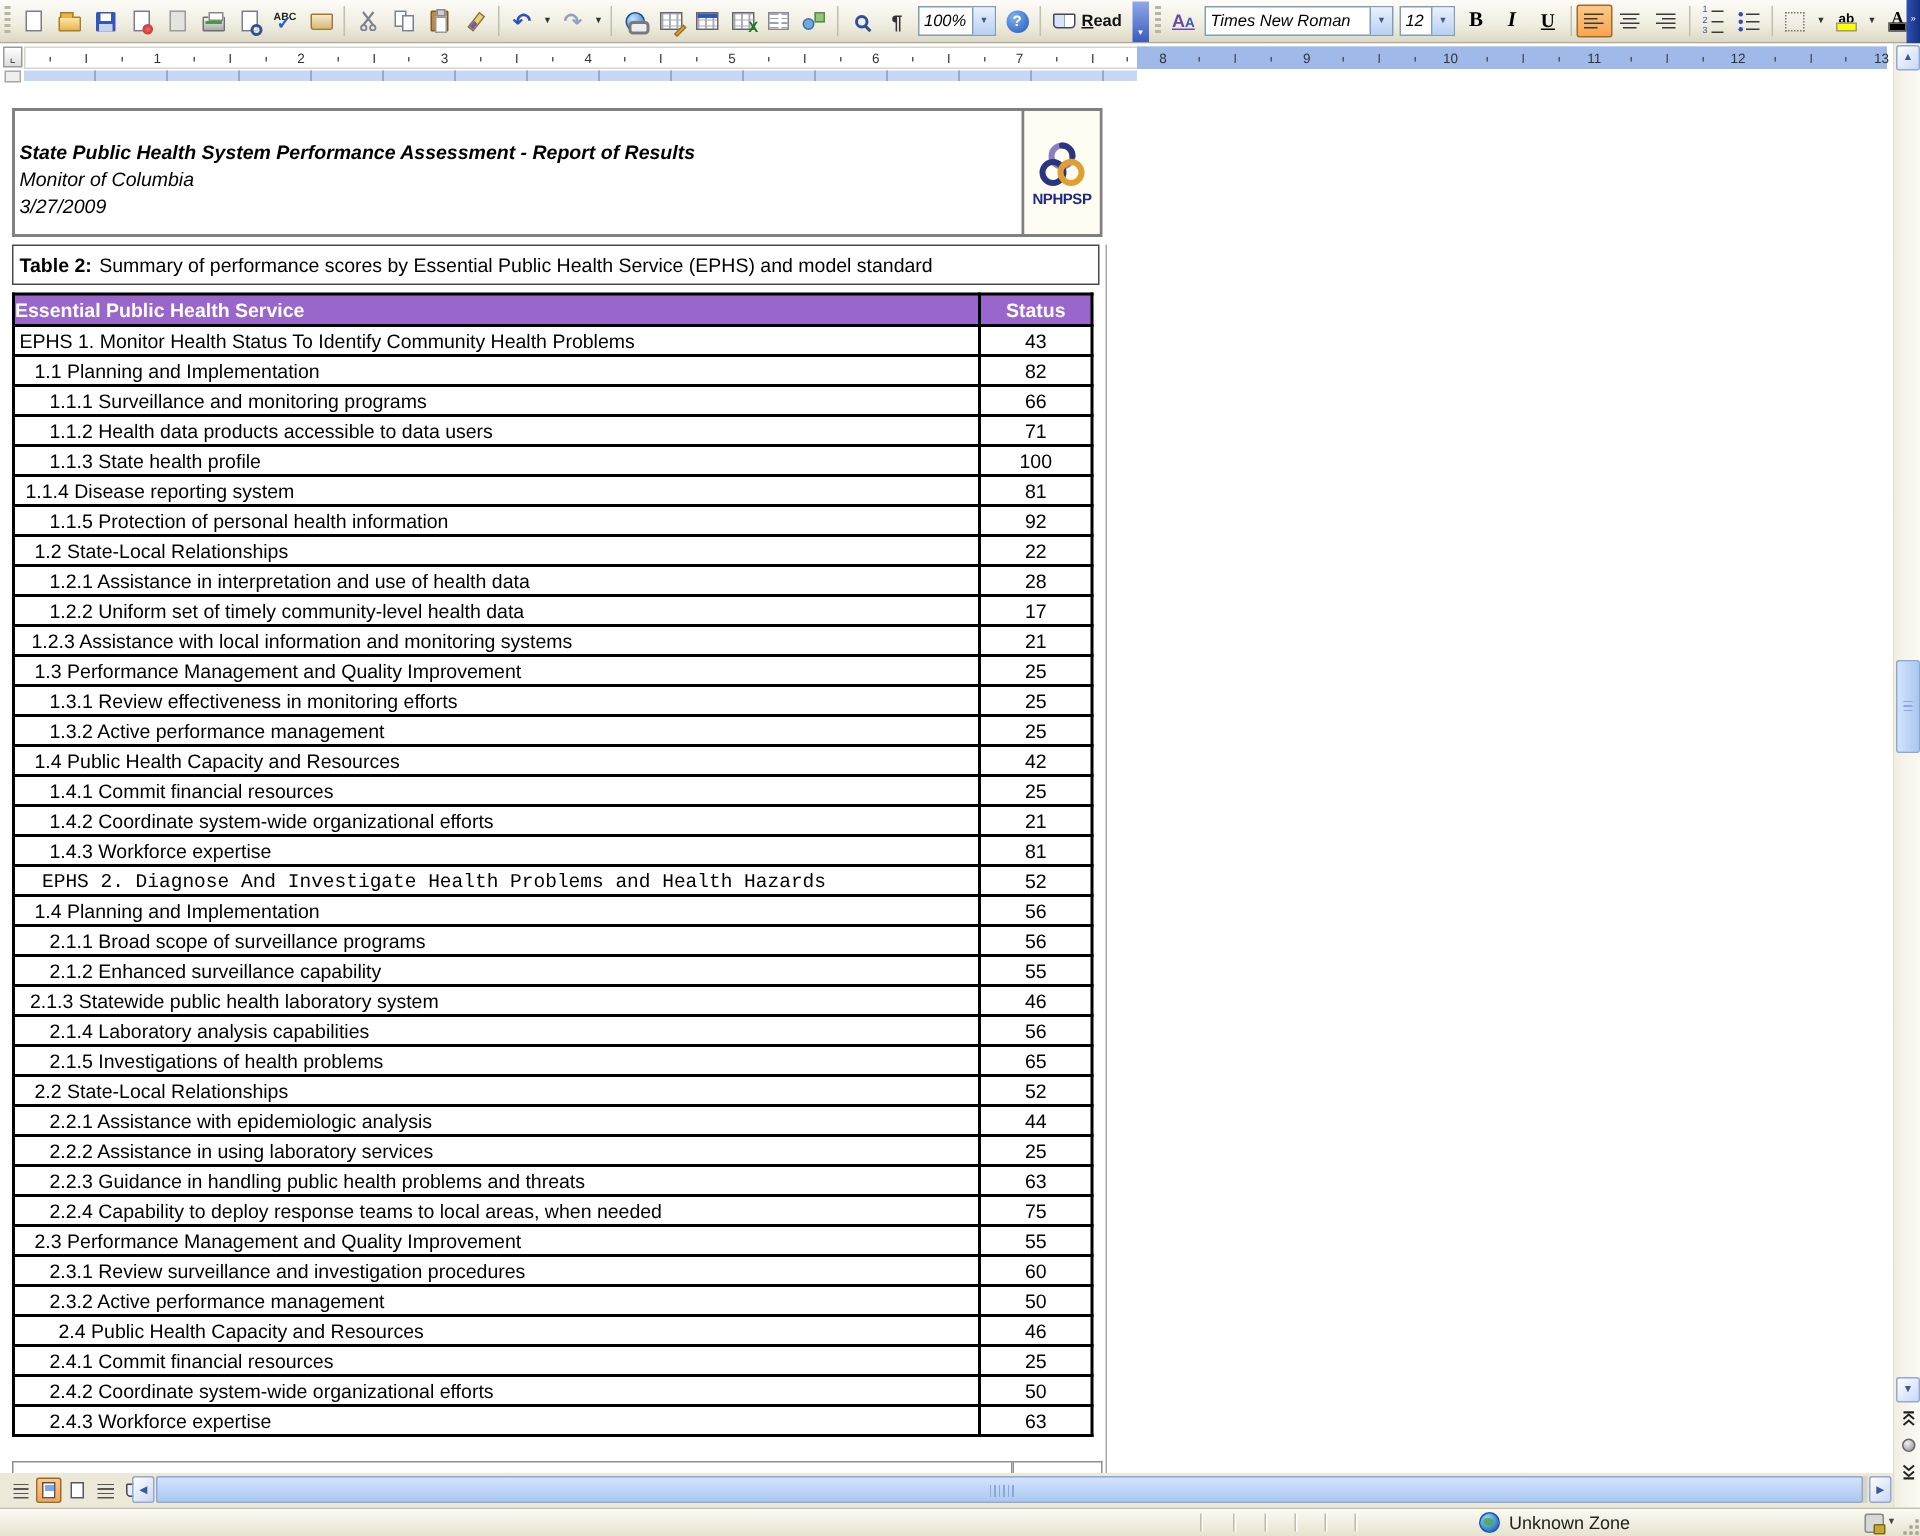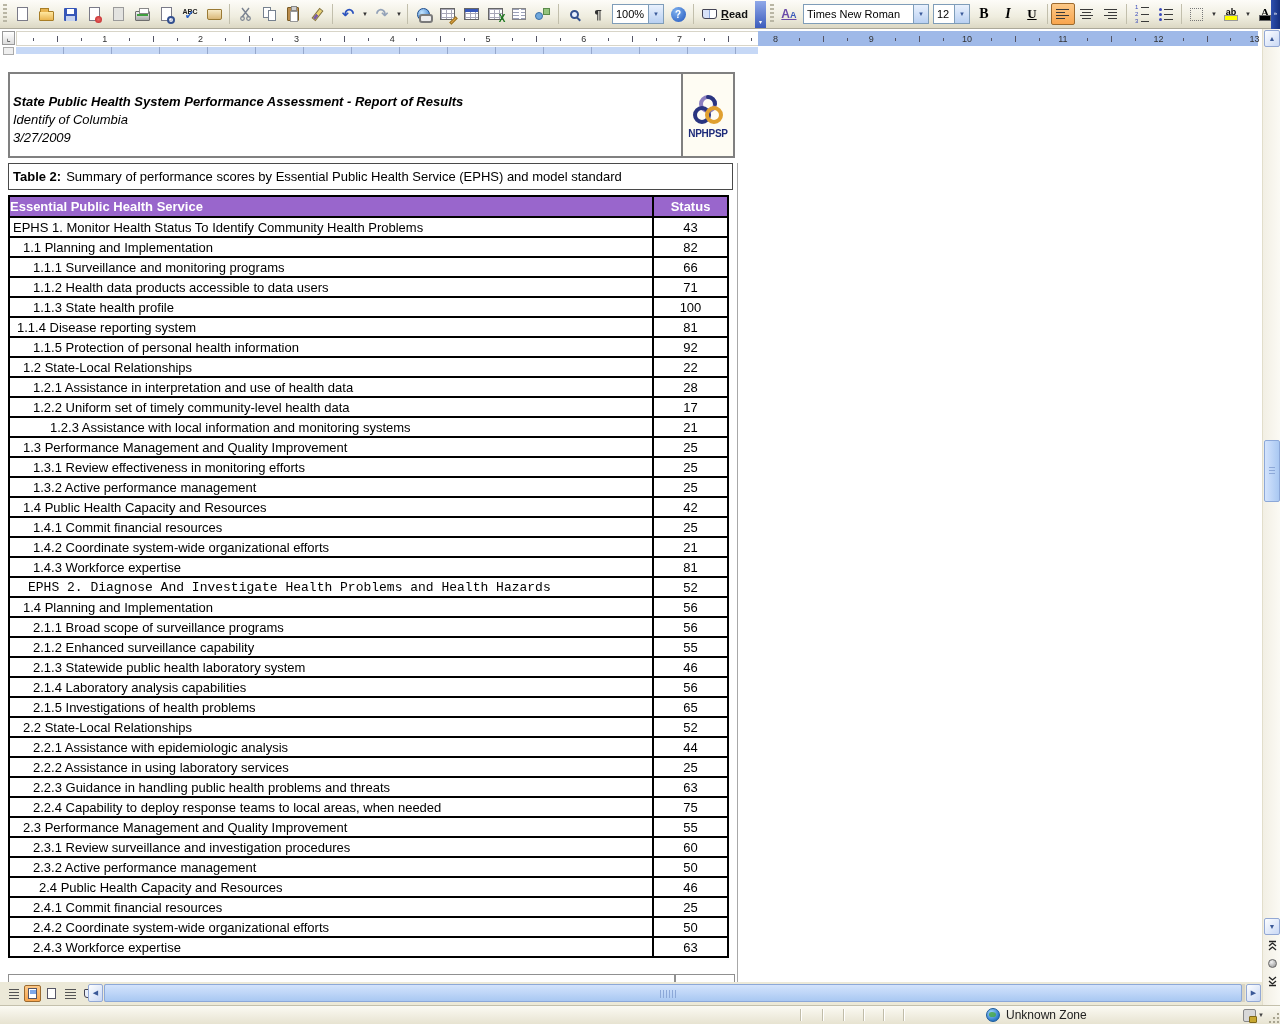--- a/index.html
+++ b/index.html
@@ -35,21 +35,21 @@
   }
   .win-edge{
     position:absolute; right:0; top:0; width:9px; height:29px;
     background:linear-gradient(90deg,#2E50B0,#16307E);
     color:#fff; font-size:6px; text-align:center; line-height:26px;
   }
 
   
   .combo{ height:20px; background:#fff; border:1px solid #7F9DB9; display:flex;
           align-items:center; font-size:11px; margin:0 2px; flex:none; }
-  .combo .val{ flex:1; padding:0 3px; white-space:nowrap; overflow:hidden; }
+  .combo .val{ flex:1; padding:0 3px; white-space:nowrap; overflow:hidden;font-style:italic; }
   .combo .dd{ width:15px; height:18px; flex:none;
     background:linear-gradient(#E9F1FD,#B9D0F2); border-left:1px solid #7F9DB9;
     display:flex; align-items:center; justify-content:center; font-size:6px; color:#3A5A9A; }
   .dd2{ width:10px; height:20px; display:flex; align-items:center; justify-content:center;
         font-size:6px; color:#333; flex:none; }
 
   
   .pageic{ width:11px; height:14px; background:#fff; border:1px solid #7A7A88; position:relative; }
   .pageic.gray{ background:#E3E3E0; border-color:#9A9A9A; }
   .pageic .reddot{ position:absolute; right:-3px; bottom:-3px; width:7px; height:7px;
@@ -507,21 +507,21 @@
       <span class="rtick" style="height: 6px; top: 4px; left: 1189.5px; background: rgb(85, 85, 102);"></span>
       <span class="rtick" style="height: 3px; top: 6px; left: 1213.45px; background: rgb(85, 85, 102);"></span>
     </div>
   <div class="ruler-sub"></div>
 </div>
 
 <div class="doc">
   <div class="hdr-table">
     <div class="hdr-left">
       <div class="hdr-title">State Public Health System Performance Assessment - Report of Results</div>
-      <div class="hdr-sub">Identify of Columbia</div>
+      <div class="hdr-sub">Monitor of Columbia</div>
       <div class="hdr-date">3/27/2009</div>
     </div>
     <div class="hdr-logo">
       <svg width="40" height="38" viewBox="0 0 40 38">
         <circle cx="20" cy="12" r="7" fill="none" stroke="#8C7FC0" stroke-width="4"></circle>
         <circle cx="14" cy="23" r="7" fill="none" stroke="#2A3580" stroke-width="4"></circle>
         <circle cx="26" cy="23" r="7" fill="none" stroke="#E0A030" stroke-width="4"></circle>
         <path d="M20 5 a7 7 0 0 1 7 7" fill="none" stroke="#2A3580" stroke-width="4" stroke-linecap="round"></path>
       </svg>
       <div class="logo-text">NPHPSP</div>
@@ -575,21 +575,21 @@
         </tr>
         <tr>
           <td class="td-label" style="padding-left: 23px;">1.2.1 Assistance in interpretation and use of health data</td>
           <td class="td-score">28</td>
         </tr>
         <tr>
           <td class="td-label" style="padding-left: 23px;">1.2.2 Uniform set of timely community-level health data</td>
           <td class="td-score">17</td>
         </tr>
         <tr>
-          <td class="td-label" style="padding-left: 40px; margin-left: 47px;">1.2.3 Assistance with local information and monitoring systems</td>
+          <td class="td-label" style="padding-left: 11px; margin-left: 47px;">1.2.3 Assistance with local information and monitoring systems</td>
           <td class="td-score">21</td>
         </tr>
         <tr>
           <td class="td-label" style="padding-left: 13px;">1.3 Performance Management and Quality Improvement</td>
           <td class="td-score">25</td>
         </tr>
         <tr>
           <td class="td-label" style="padding-left: 23px;">1.3.1 Review effectiveness in monitoring efforts</td>
           <td class="td-score">25</td>
         </tr>
@@ -623,21 +623,21 @@
         </tr>
         <tr>
           <td class="td-label" style="padding-left: 23px;">2.1.1 Broad scope of surveillance programs</td>
           <td class="td-score">56</td>
         </tr>
         <tr>
           <td class="td-label" style="padding-left: 23px;">2.1.2 Enhanced surveillance capability</td>
           <td class="td-score">55</td>
         </tr>
         <tr>
-          <td class="td-label" style="padding-left: 23px;">2.1.3 Statewide public health laboratory system</td>
+          <td class="td-label" style="padding-left: 10px;">2.1.3 Statewide public health laboratory system</td>
           <td class="td-score">46</td>
         </tr>
         <tr>
           <td class="td-label" style="padding-left: 23px;">2.1.4 Laboratory analysis capabilities</td>
           <td class="td-score">56</td>
         </tr>
         <tr>
           <td class="td-label" style="padding-left: 23px;">2.1.5 Investigations of health problems</td>
           <td class="td-score">65</td>
         </tr>

